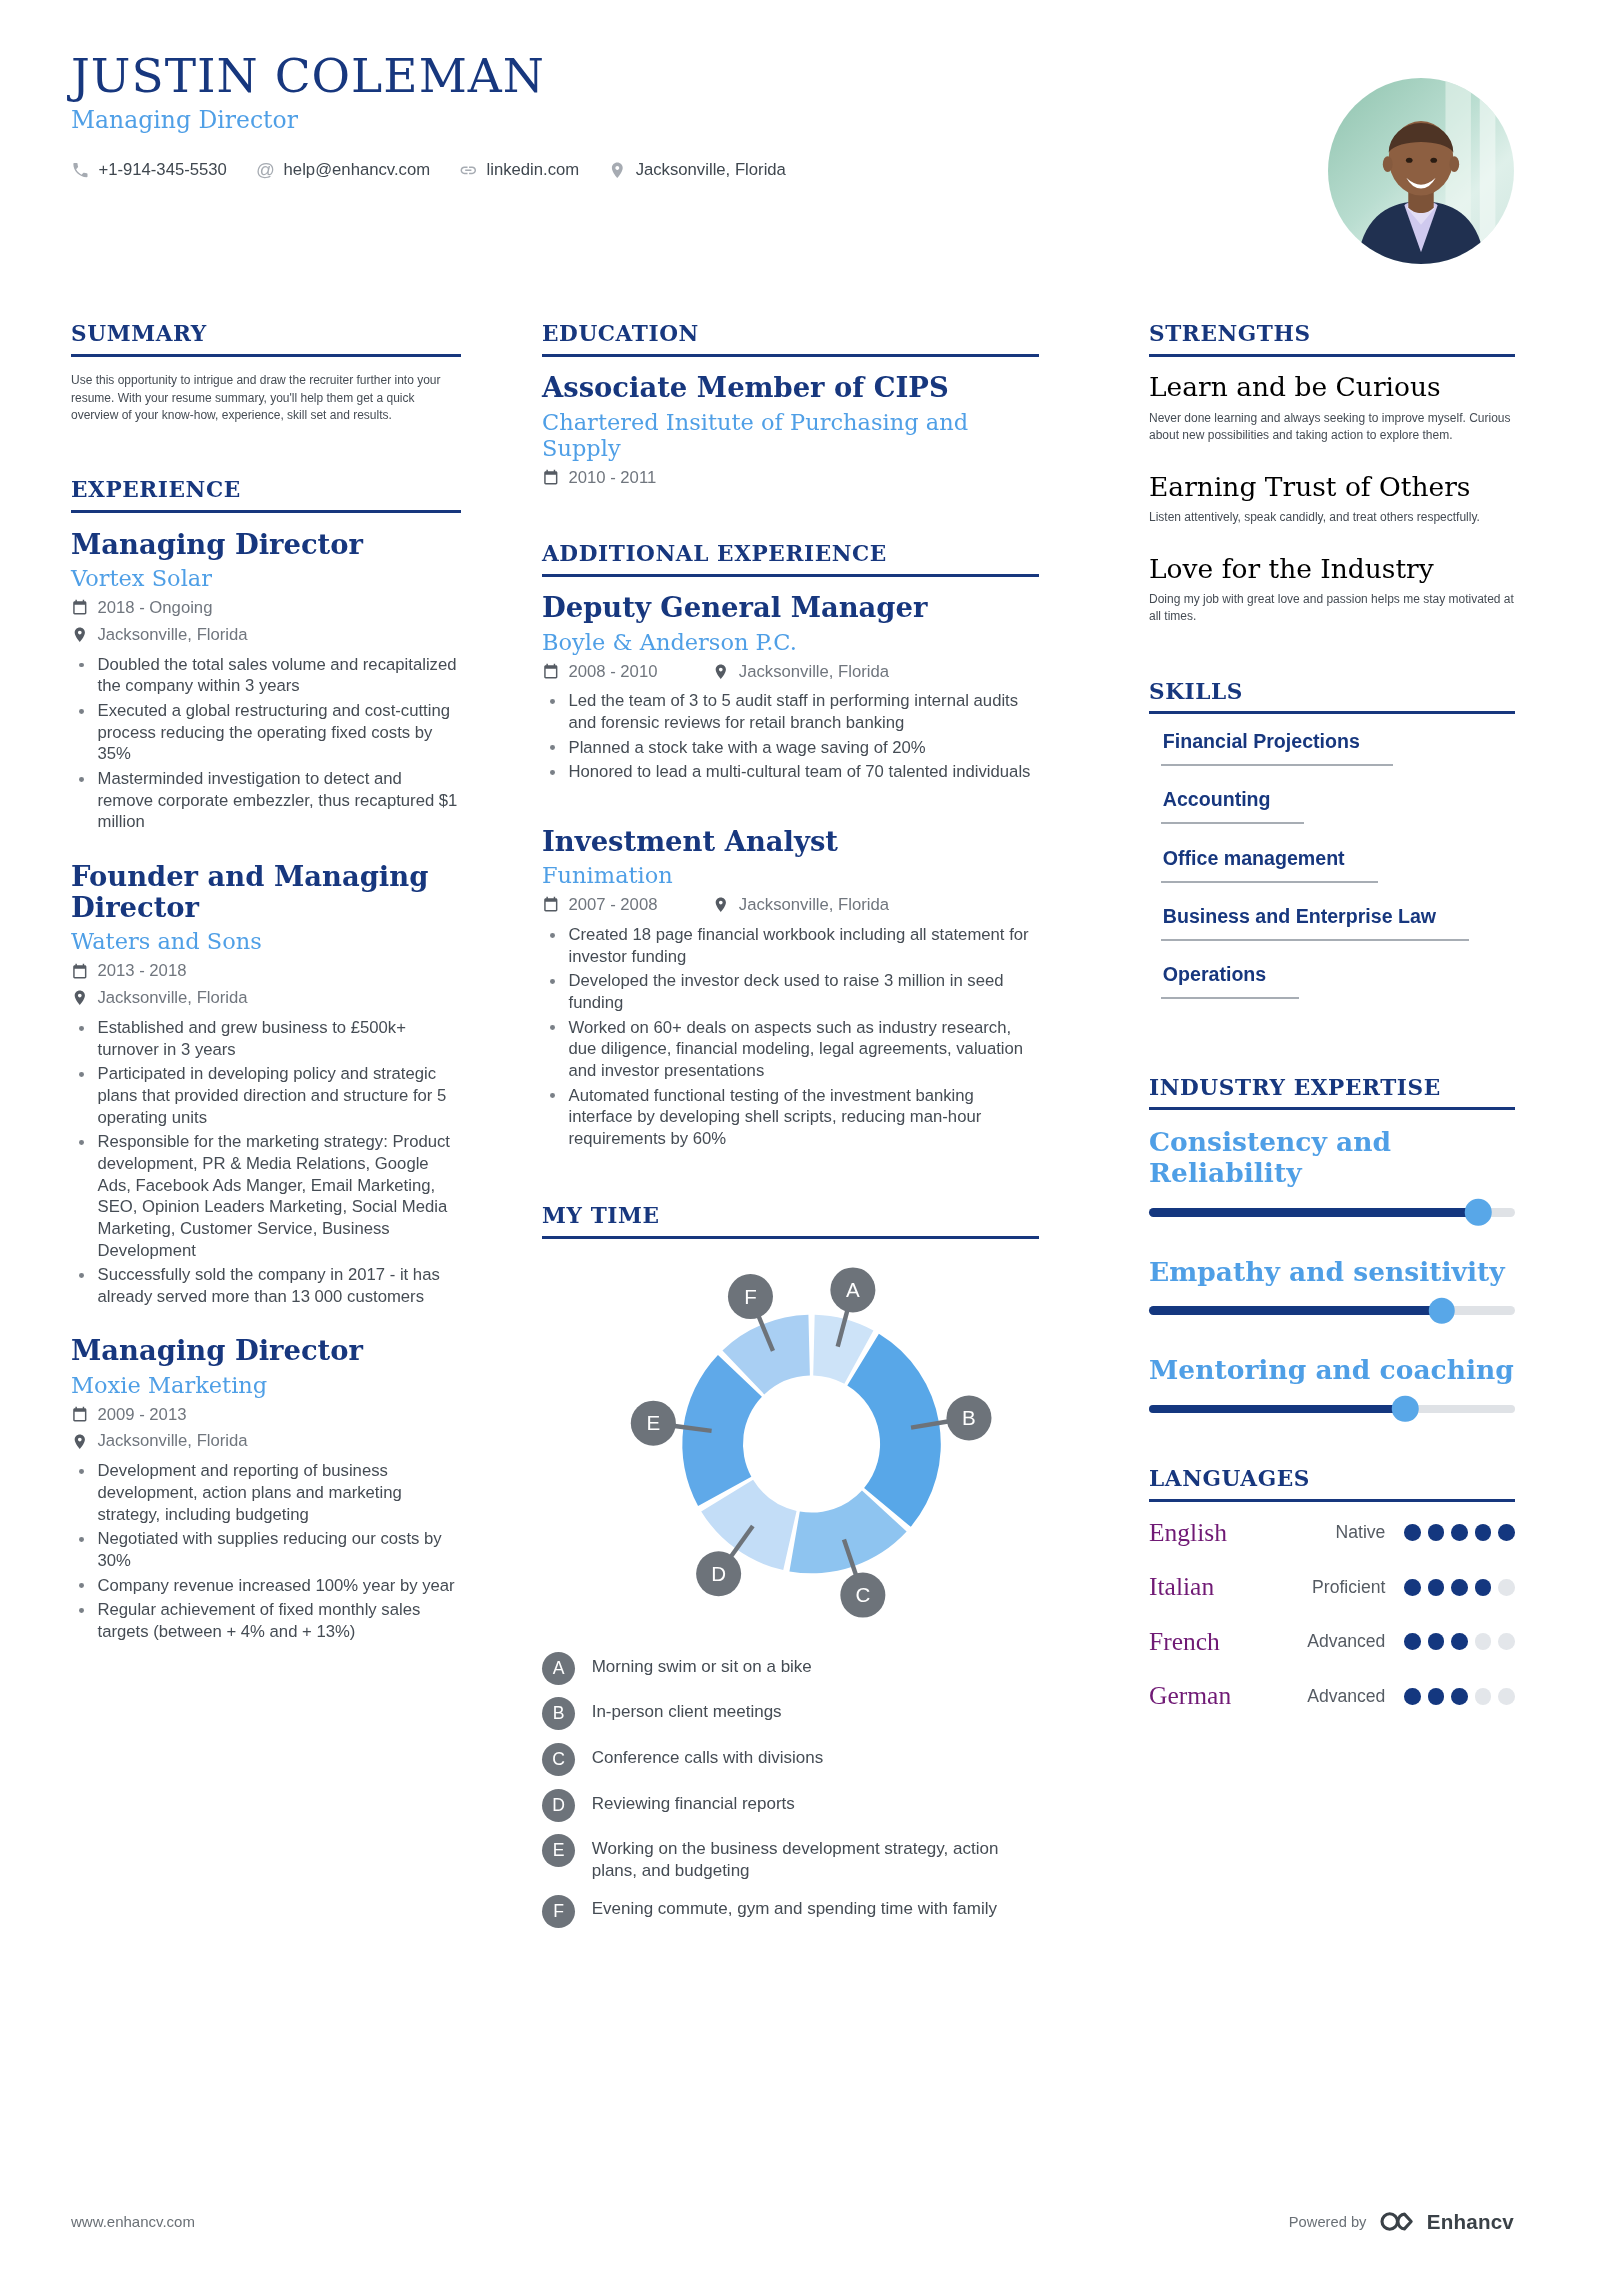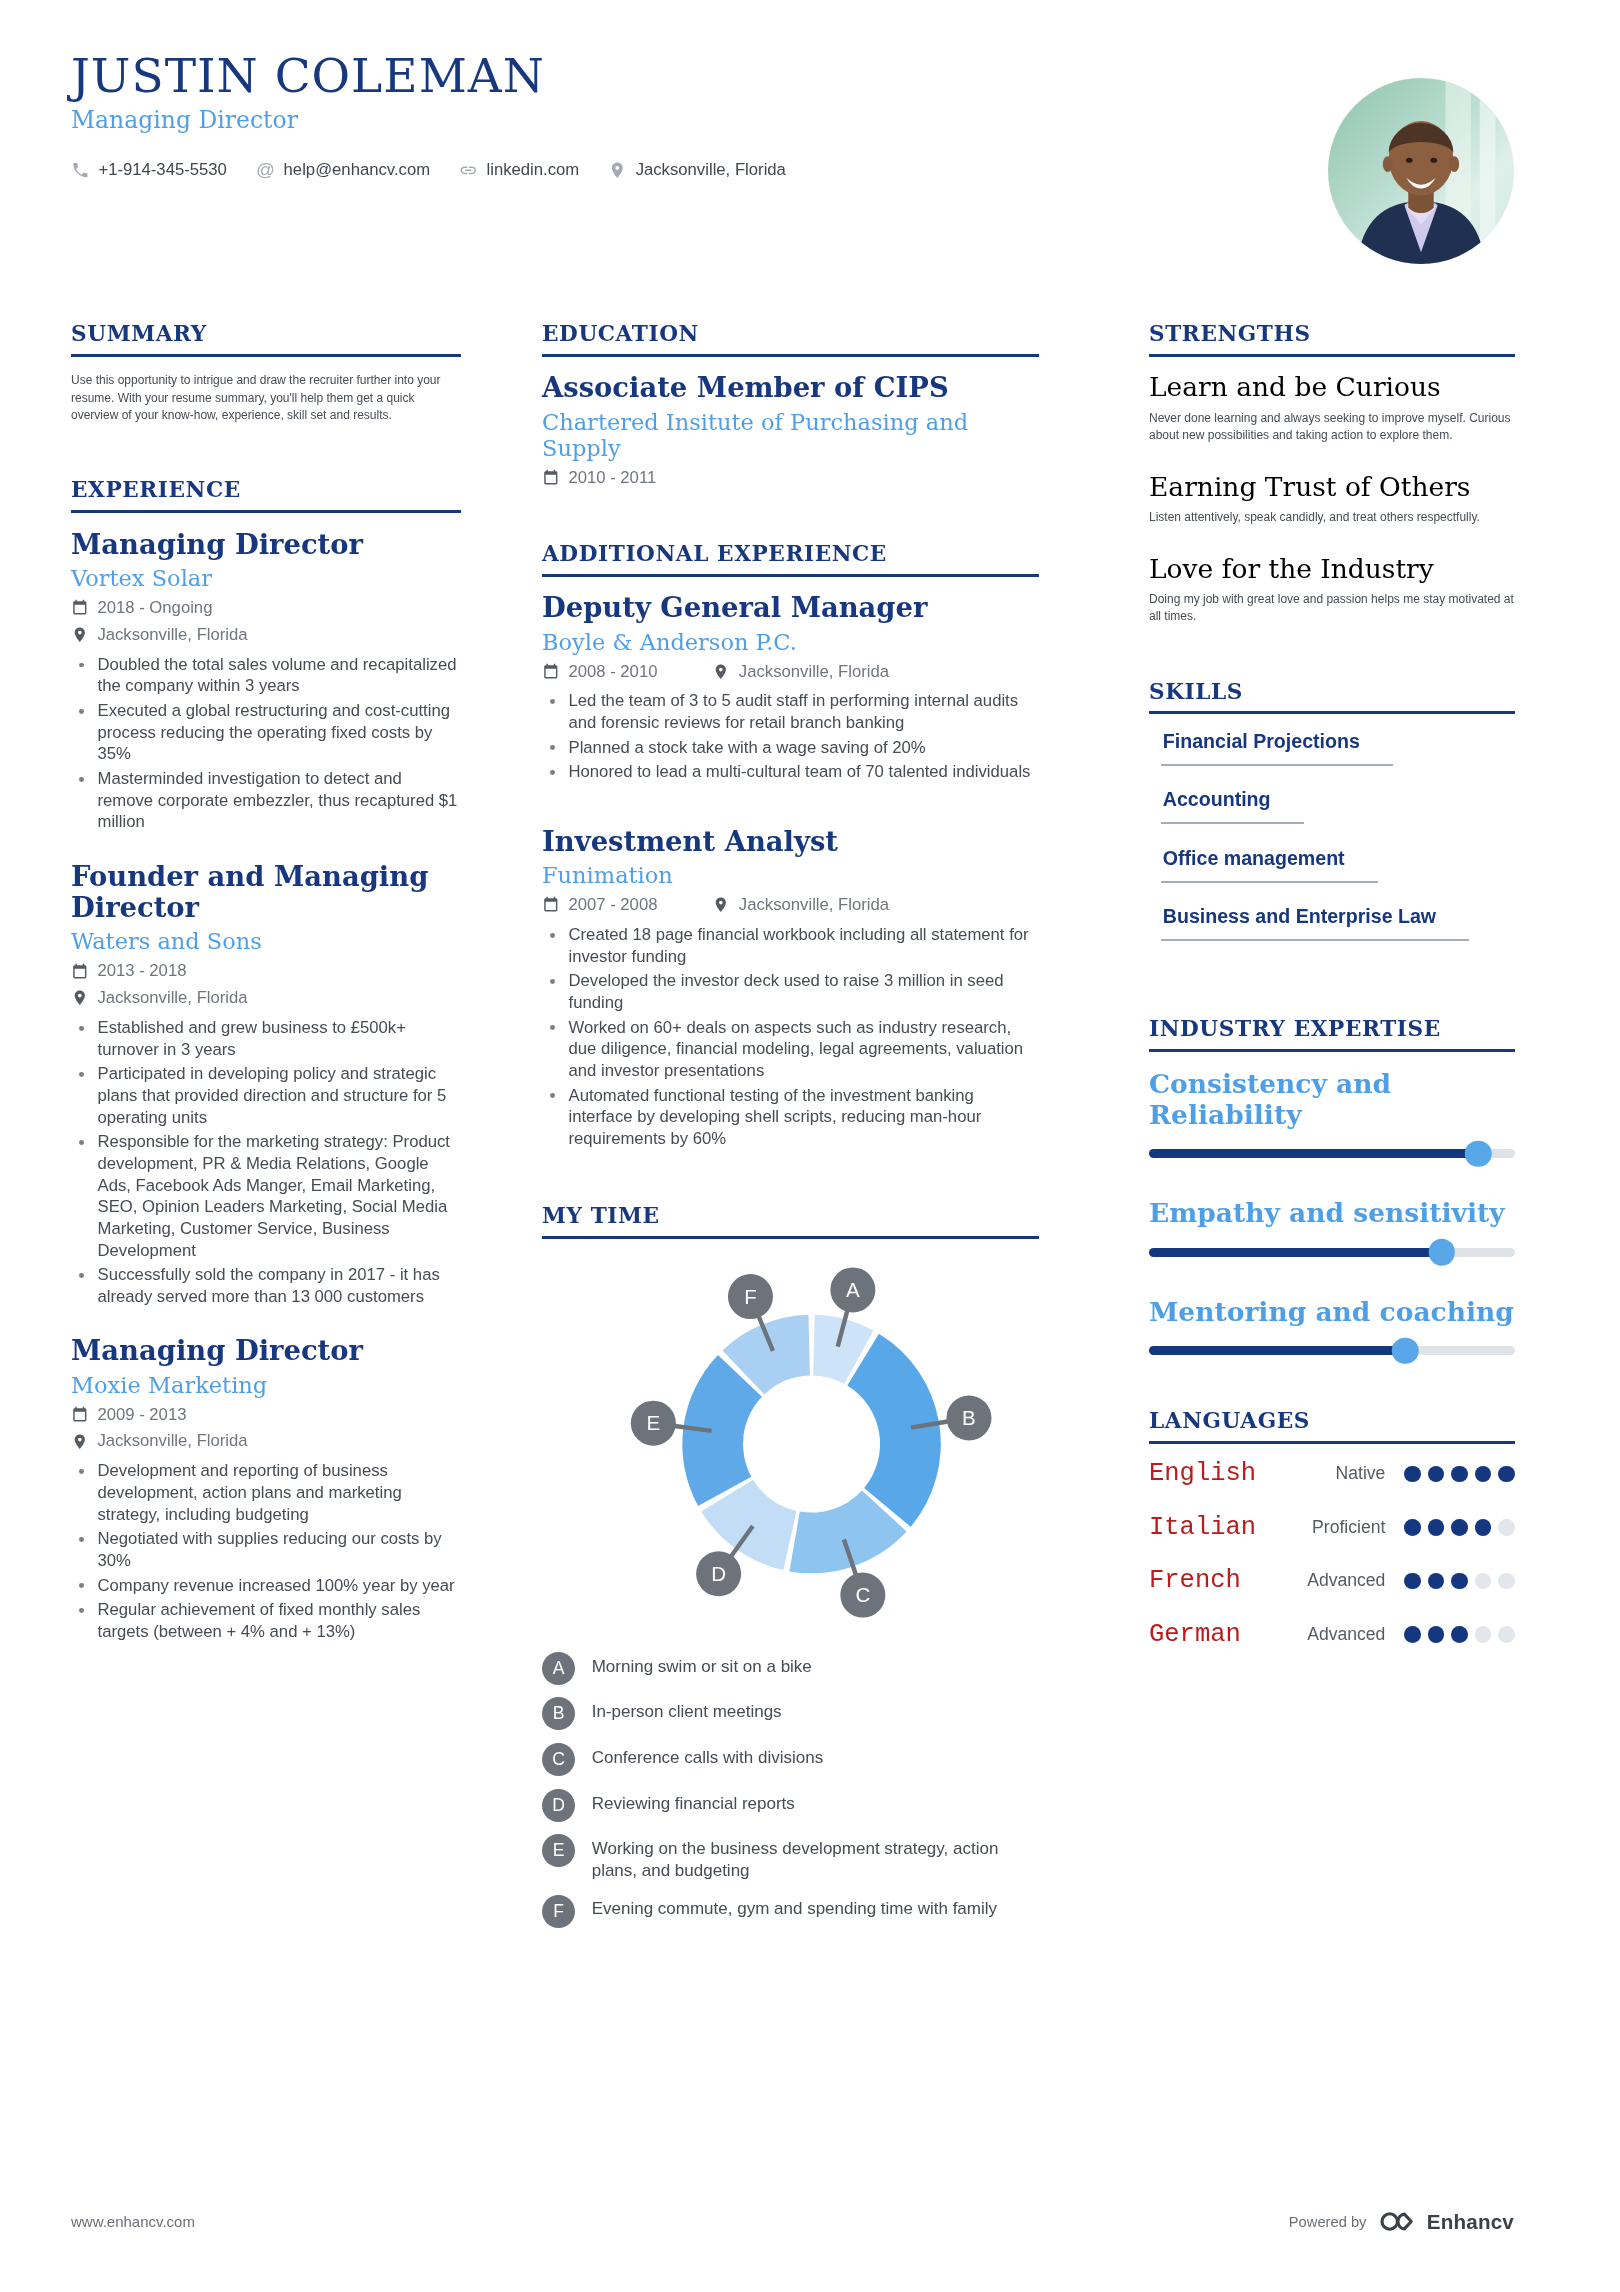--- a/index.html
+++ b/index.html
@@ -58,21 +58,21 @@
   
   .exp-item{margin-bottom:39px;}
   .exp-title{font-family:"DejaVu Serif","Liberation Serif",serif;font-size:26.5px;color:#4f9fe6;margin:0 0 19.6px 0;}
   .slider{position:relative;height:8.8px;border-radius:4.9px;background:#dfe2e6;}
   .slider .fill{position:absolute;left:0;top:0;height:100%;border-radius:4.9px;background:#14377f;}
   .slider .knob{position:absolute;top:50%;width:26.5px;height:26.5px;border-radius:50%;
                 background:#58a7e8;transform:translate(-50%,-50%);}
 
   
   .lang-row{display:flex;align-items:center;justify-content:space-between;margin-bottom:24.5px;}
-  .lang-name{font-family:Liberation Mono, monospace;font-size:25.5px;color:#b91c1c;}
+  .lang-name{font-family:Liberation Serif, serif;font-size:25.5px;color:#701a75;}
   .lang-right{display:flex;align-items:center;gap:18.6px;}
   .lang-level{font-size:17.6px;color:#555b63;}
   .dots{display:flex;gap:6.9px;}
   .dot{width:16.7px;height:16.7px;border-radius:50%;background:#e3e6ea;}
   .dot.on{background:#14377f;}
 
   
   .chart-svg{display:block;margin-top:3.9px;}
   .legend{margin-top:19.6px;}
   .legend-row{display:flex;align-items:flex-start;gap:16.7px;margin-bottom:12.7px;}
@@ -390,20 +390,21 @@
       </div>
     </section>
 
     <section>
       <h2 class="sec-h">SKILLS</h2>
       <div class="sec-body">
         <span class="skill-wrap"><span class="skill">Financial Projections</span></span>
         <span class="skill-wrap"><span class="skill">Accounting</span></span>
         <span class="skill-wrap"><span class="skill">Office management</span></span>
         <span class="skill-wrap"><span class="skill">Business and Enterprise Law</span></span>
+        <span class="skill-wrap"><span class="skill">Operations</span></span>
       </div>
     </section>
 
     <section>
       <h2 class="sec-h">INDUSTRY EXPERTISE</h2>
       <div class="sec-body">
         <div class="exp-item">
           <h3 class="exp-title">Consistency and Reliability</h3>
           <div class="slider">
             <div class="fill" style="width: 90%;"></div>

